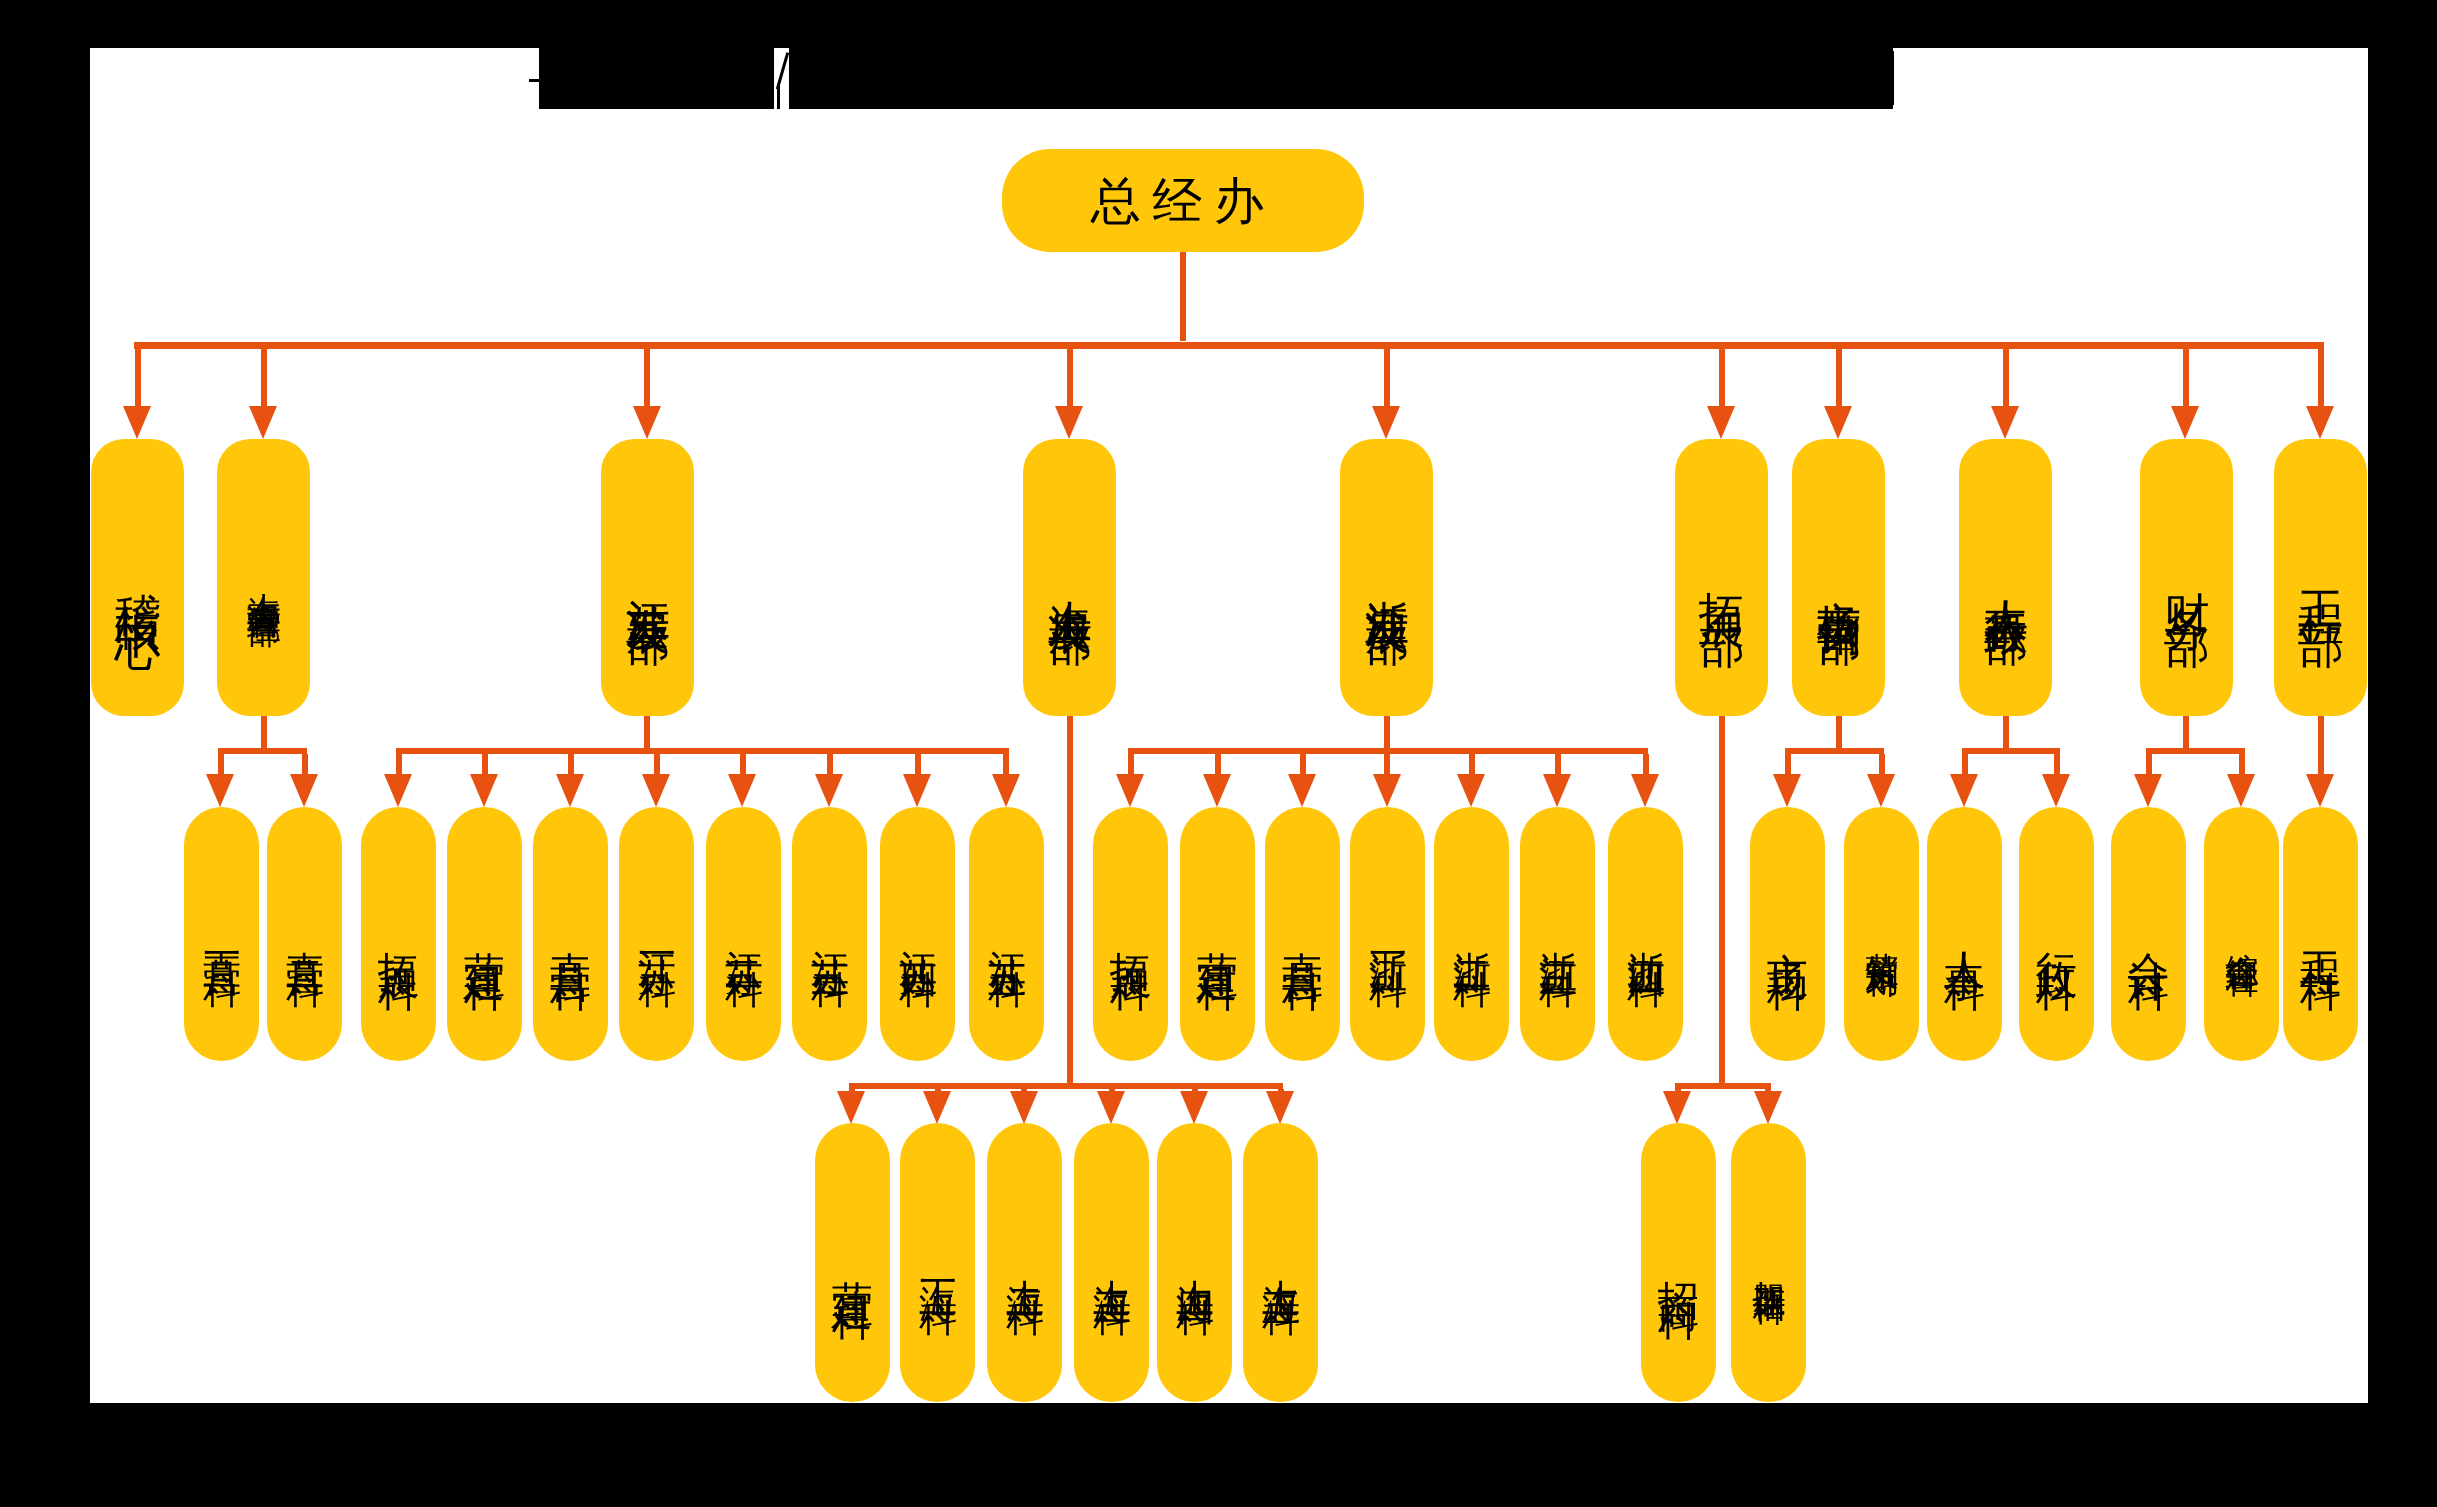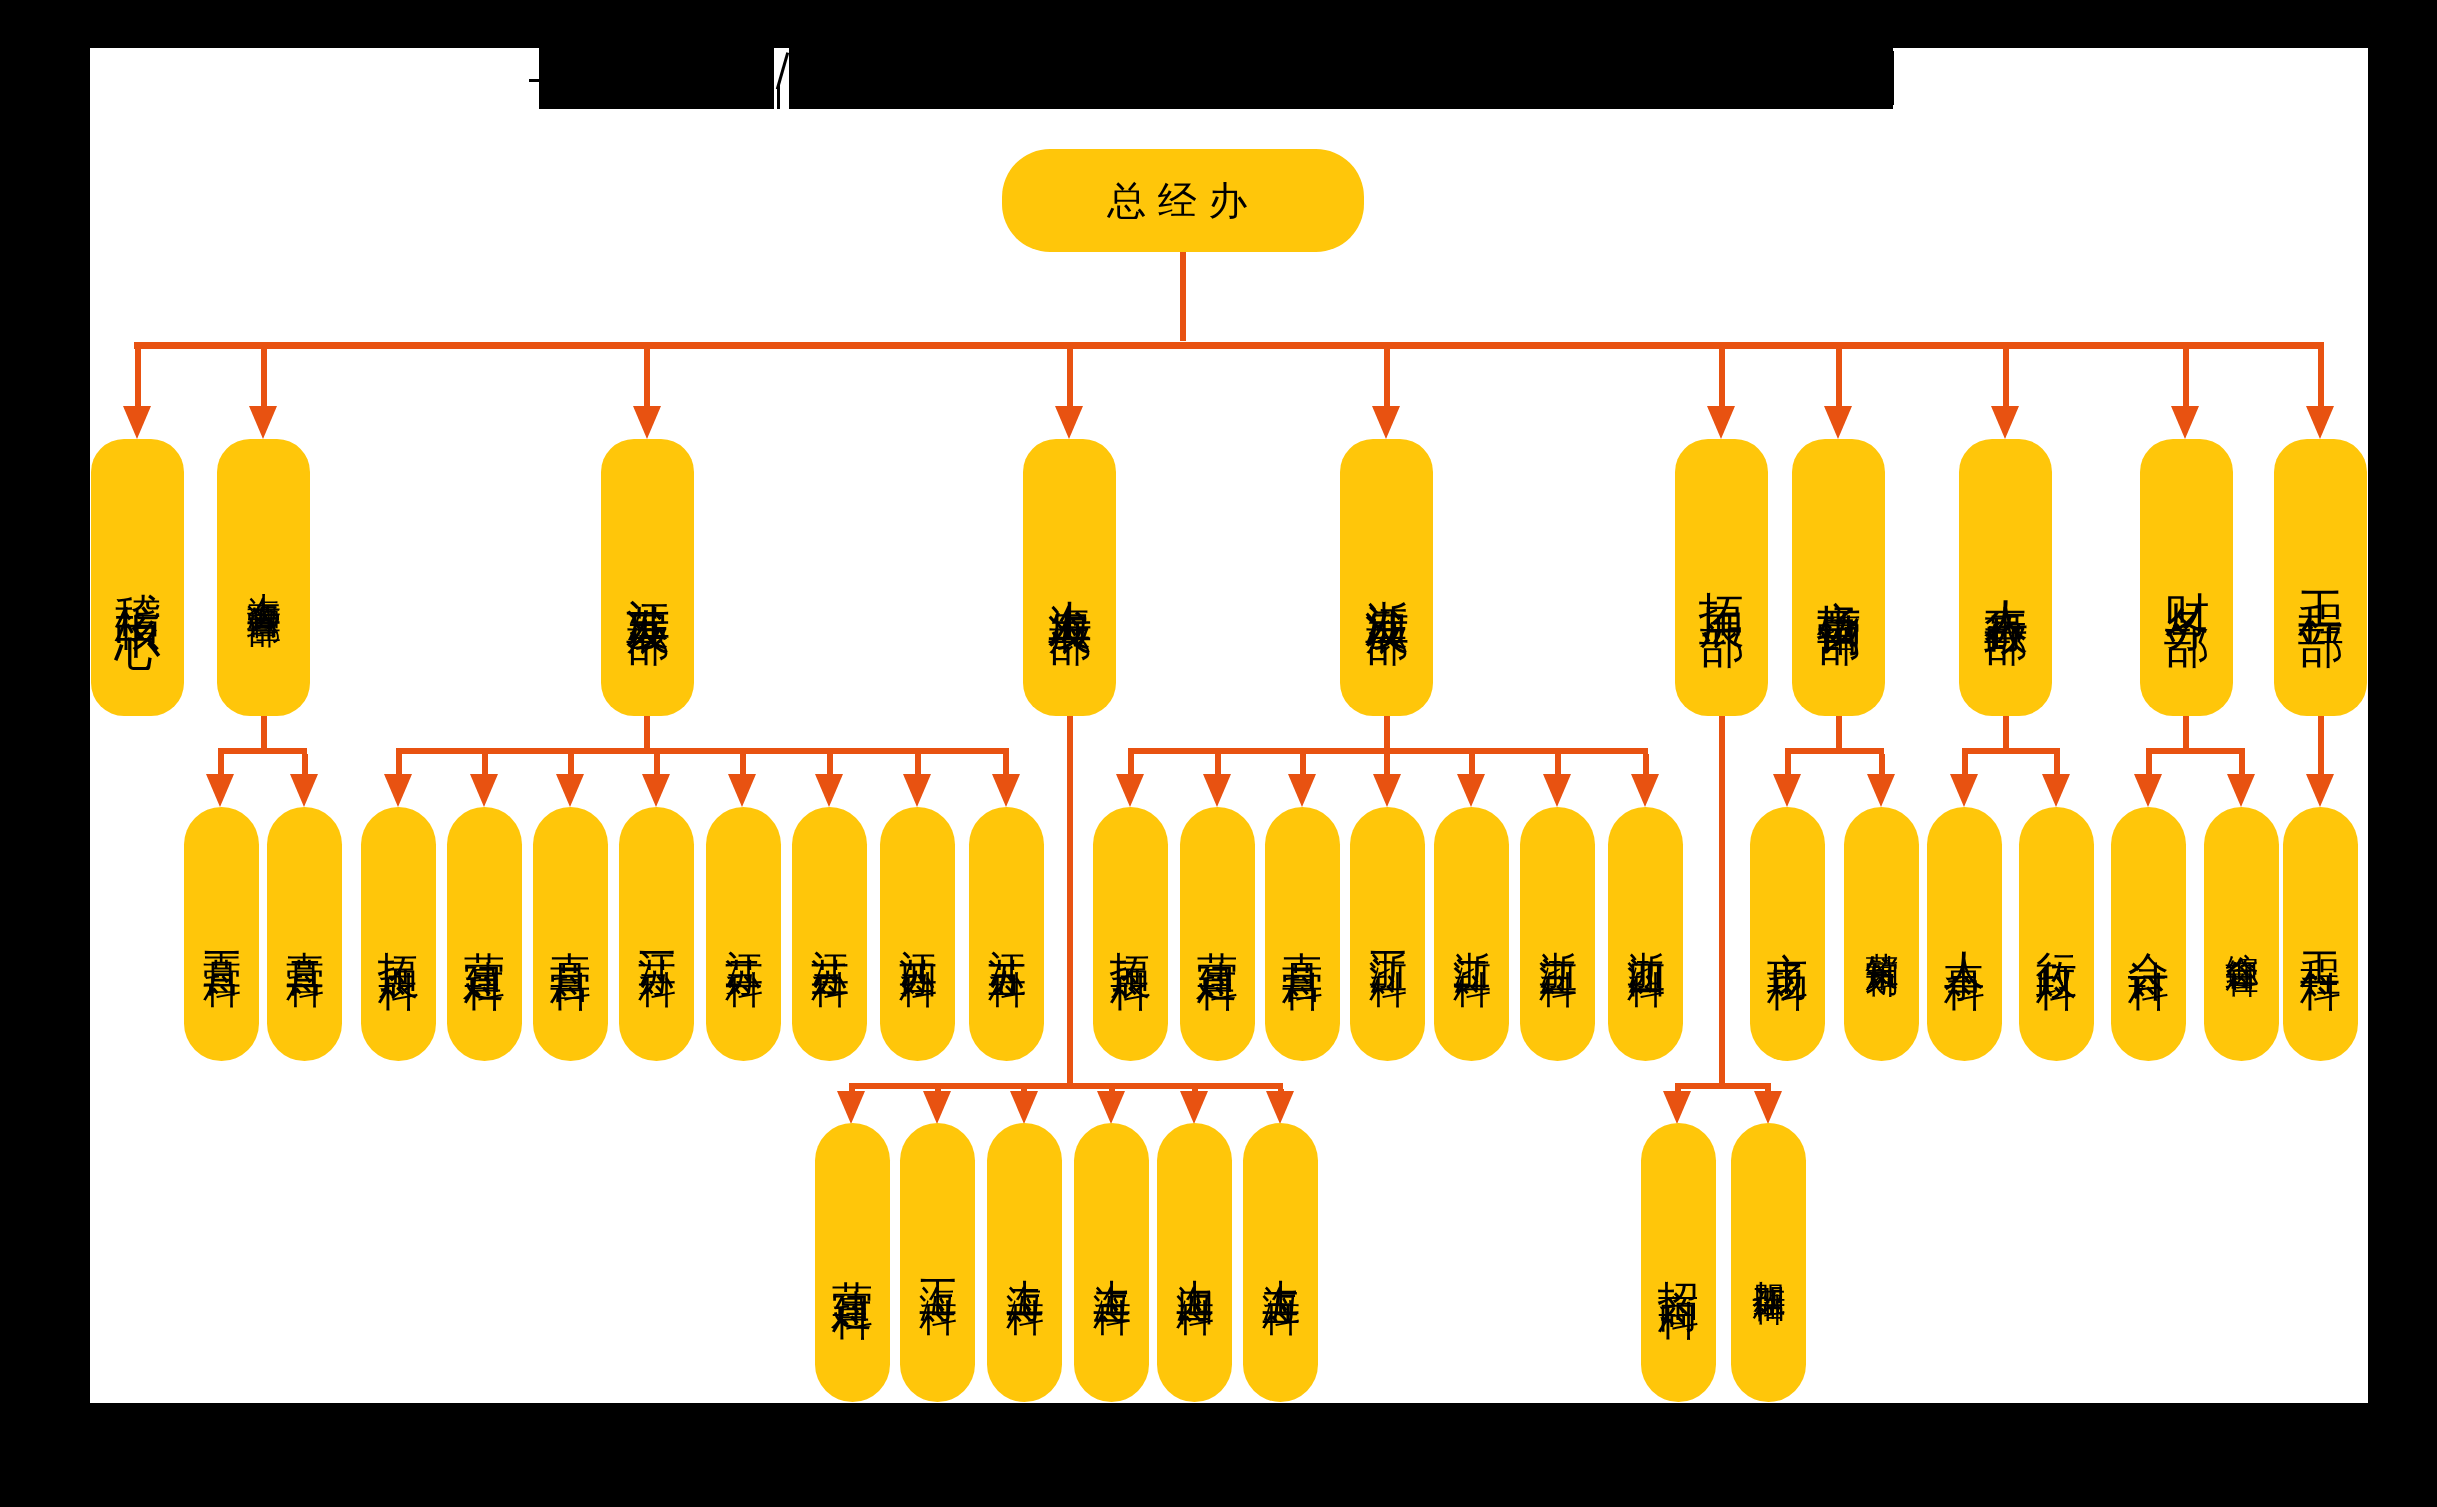--- a/index.html
+++ b/index.html
@@ -27,21 +27,21 @@
   <div class="frag" style="left:529px;top:79px;width:11.5px;height:3.3px;"></div>
   <div class="gap" style="left:774px;top:48px;width:14.7px;height:61px;"></div>
   <div class="frag" style="left:781px;top:52px;width:3.3px;height:38px;transform:rotate(16deg);"></div>
   <div class="frag" style="left:777px;top:85px;width:3.3px;height:24px;"></div>
   <div class="frag" style="left:1890px;top:51px;width:4.1px;height:54px;"></div>
   <div class="frag" style="left:1878px;top:52px;width:11.5px;height:3.3px;"></div>
   <div class="frag" style="left:1878px;top:79px;width:11.5px;height:3.3px;"></div>
   <div class="frag" style="left:1878px;top:102px;width:11.5px;height:3.3px;"></div>
 
 <div class="node root" style="left: 1002px; top: 149px; width: 362px; height: 103px; background: rgb(255, 198, 10); border-radius: 48px;">
-      <div class="lbl" style="font-size: 39px; letter-spacing: 11.5px; color: rgb(0, 0, 0);">总经办</div>
+      <div class="lbl" style="font-size: 50px; letter-spacing: 11.5px; color: rgb(0, 0, 0);">总经办</div>
     </div>
     <div class="vline" style="left: 1180px; top: 252px; width: 5.7px; height: 89px; background: rgb(232, 82, 17);"></div>
     <div class="hline" style="left: 134px; top: 342px; width: 2190px; height: 6.6px; background: rgb(232, 82, 17);"></div>
     <div class="vline" style="left: 135px; top: 348px; width: 5.7px; height: 65px; background: rgb(232, 82, 17);"></div>
     <div class="tri" style="left: 123px; top: 406px; border-left: 14.7px solid transparent; border-right: 14.7px solid transparent; border-top: 33px solid rgb(232, 82, 17);"></div>
     <div class="node" style="left: 91px; top: 439px; width: 93px; height: 277px; background: rgb(255, 198, 10); border-radius: 33px;">
       <div class="lbl" style="font-size: 46px; letter-spacing: 9.8px; color: rgb(0, 0, 0);">稽核中心</div>
     </div>
     <div class="vline" style="left: 261px; top: 348px; width: 5.7px; height: 65px; background: rgb(232, 82, 17);"></div>
     <div class="tri" style="left: 249px; top: 406px; border-left: 14.7px solid transparent; border-right: 14.7px solid transparent; border-top: 33px solid rgb(232, 82, 17);"></div>

